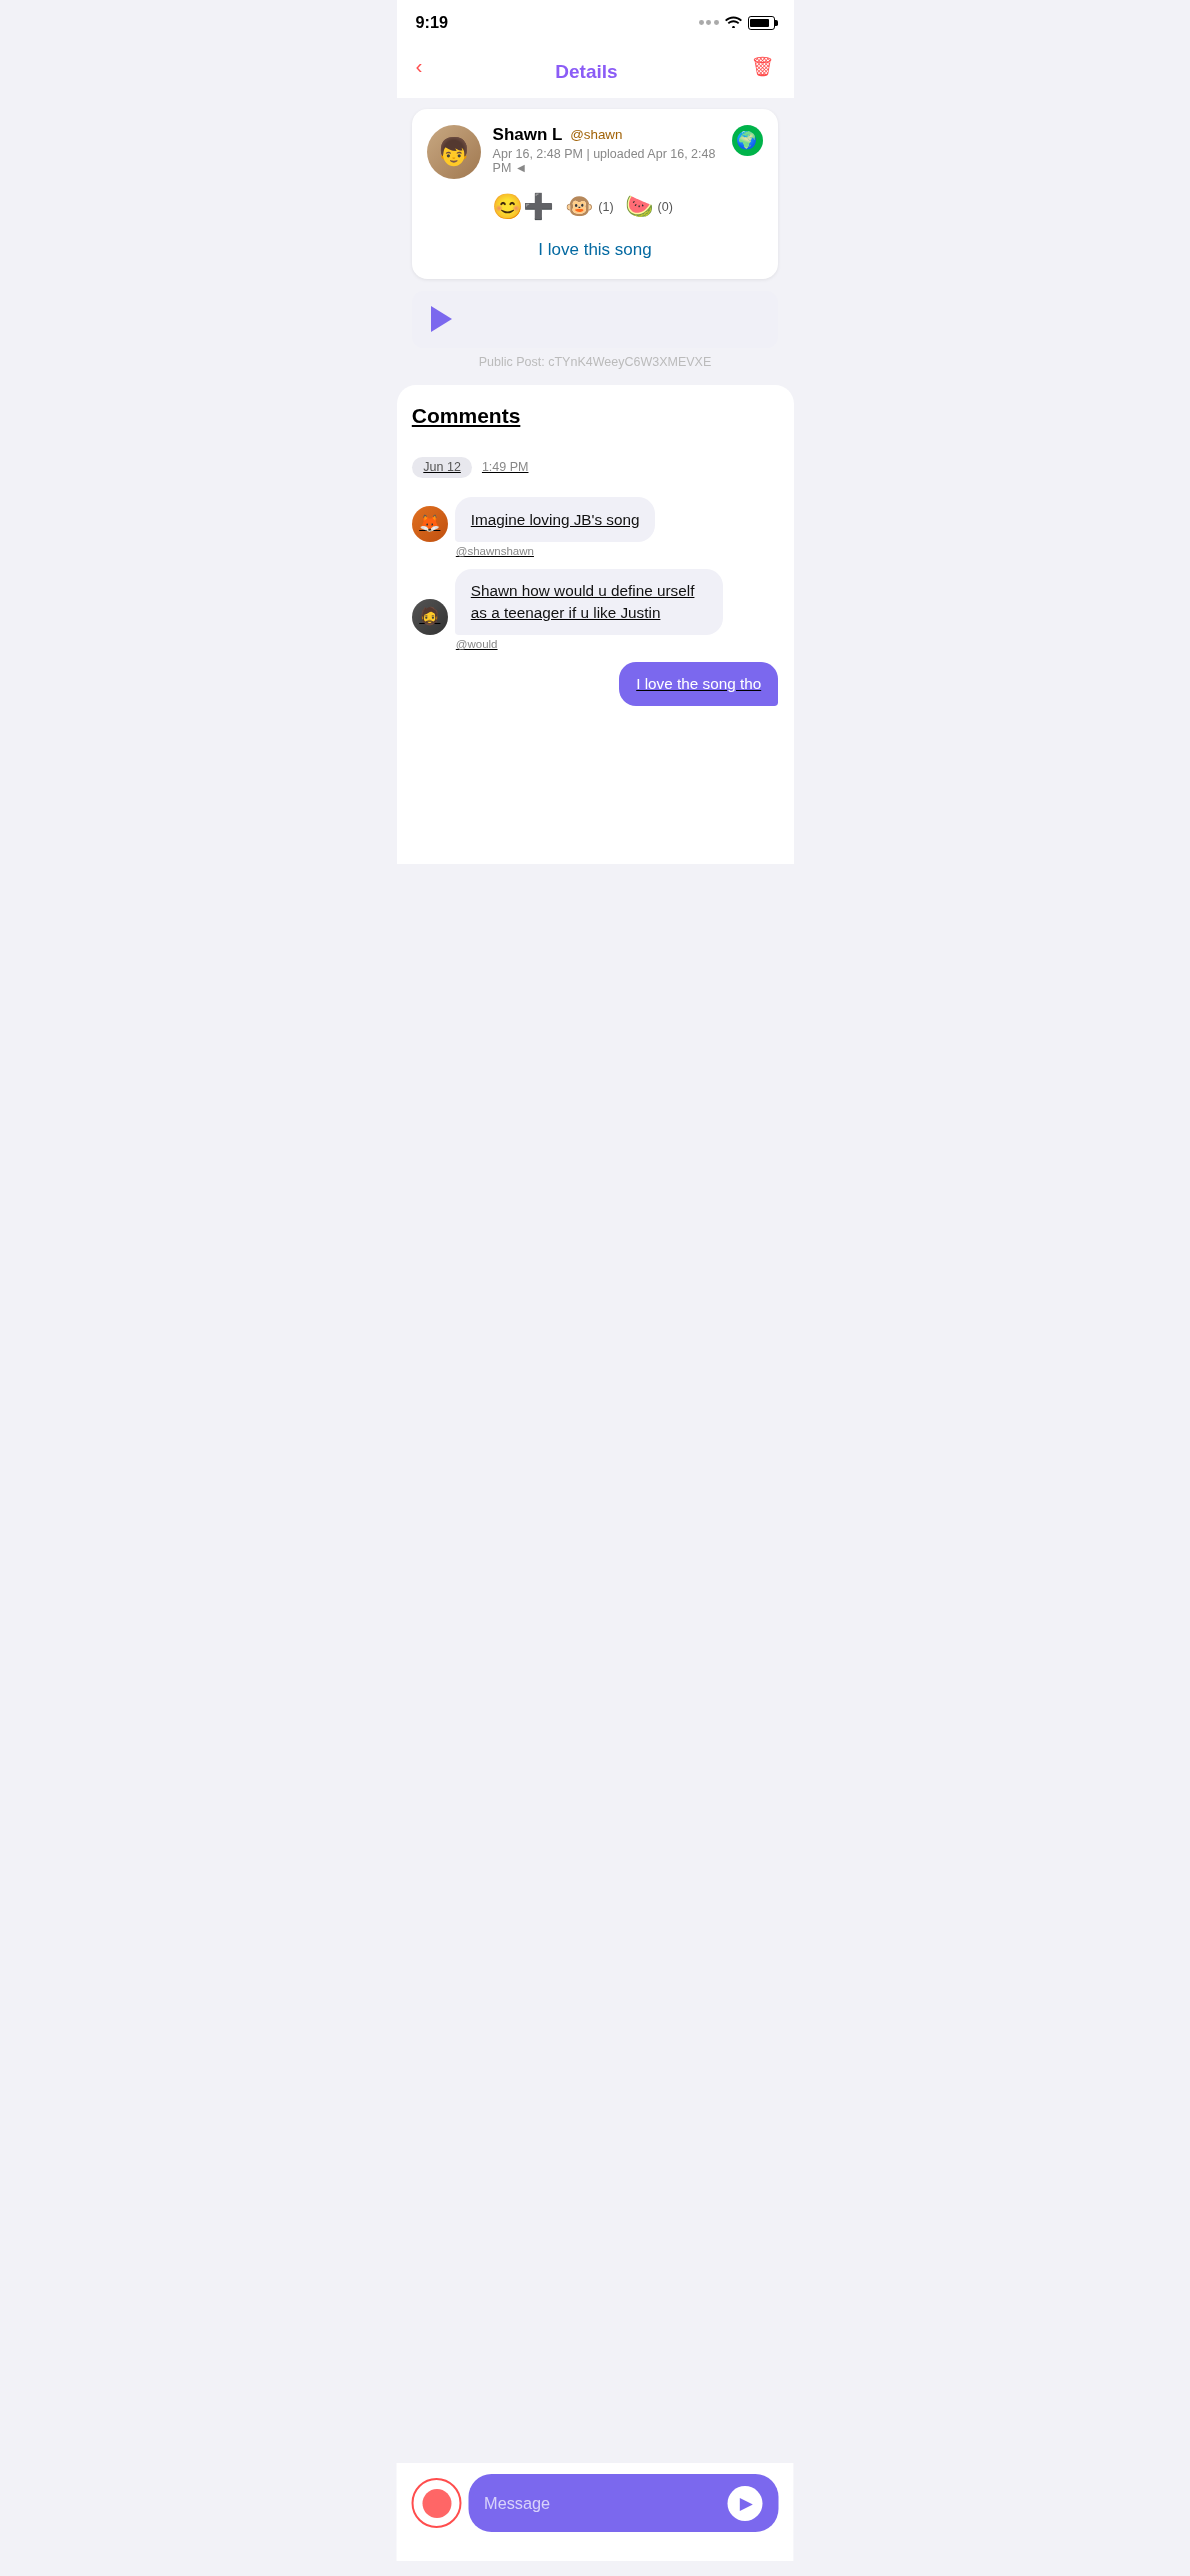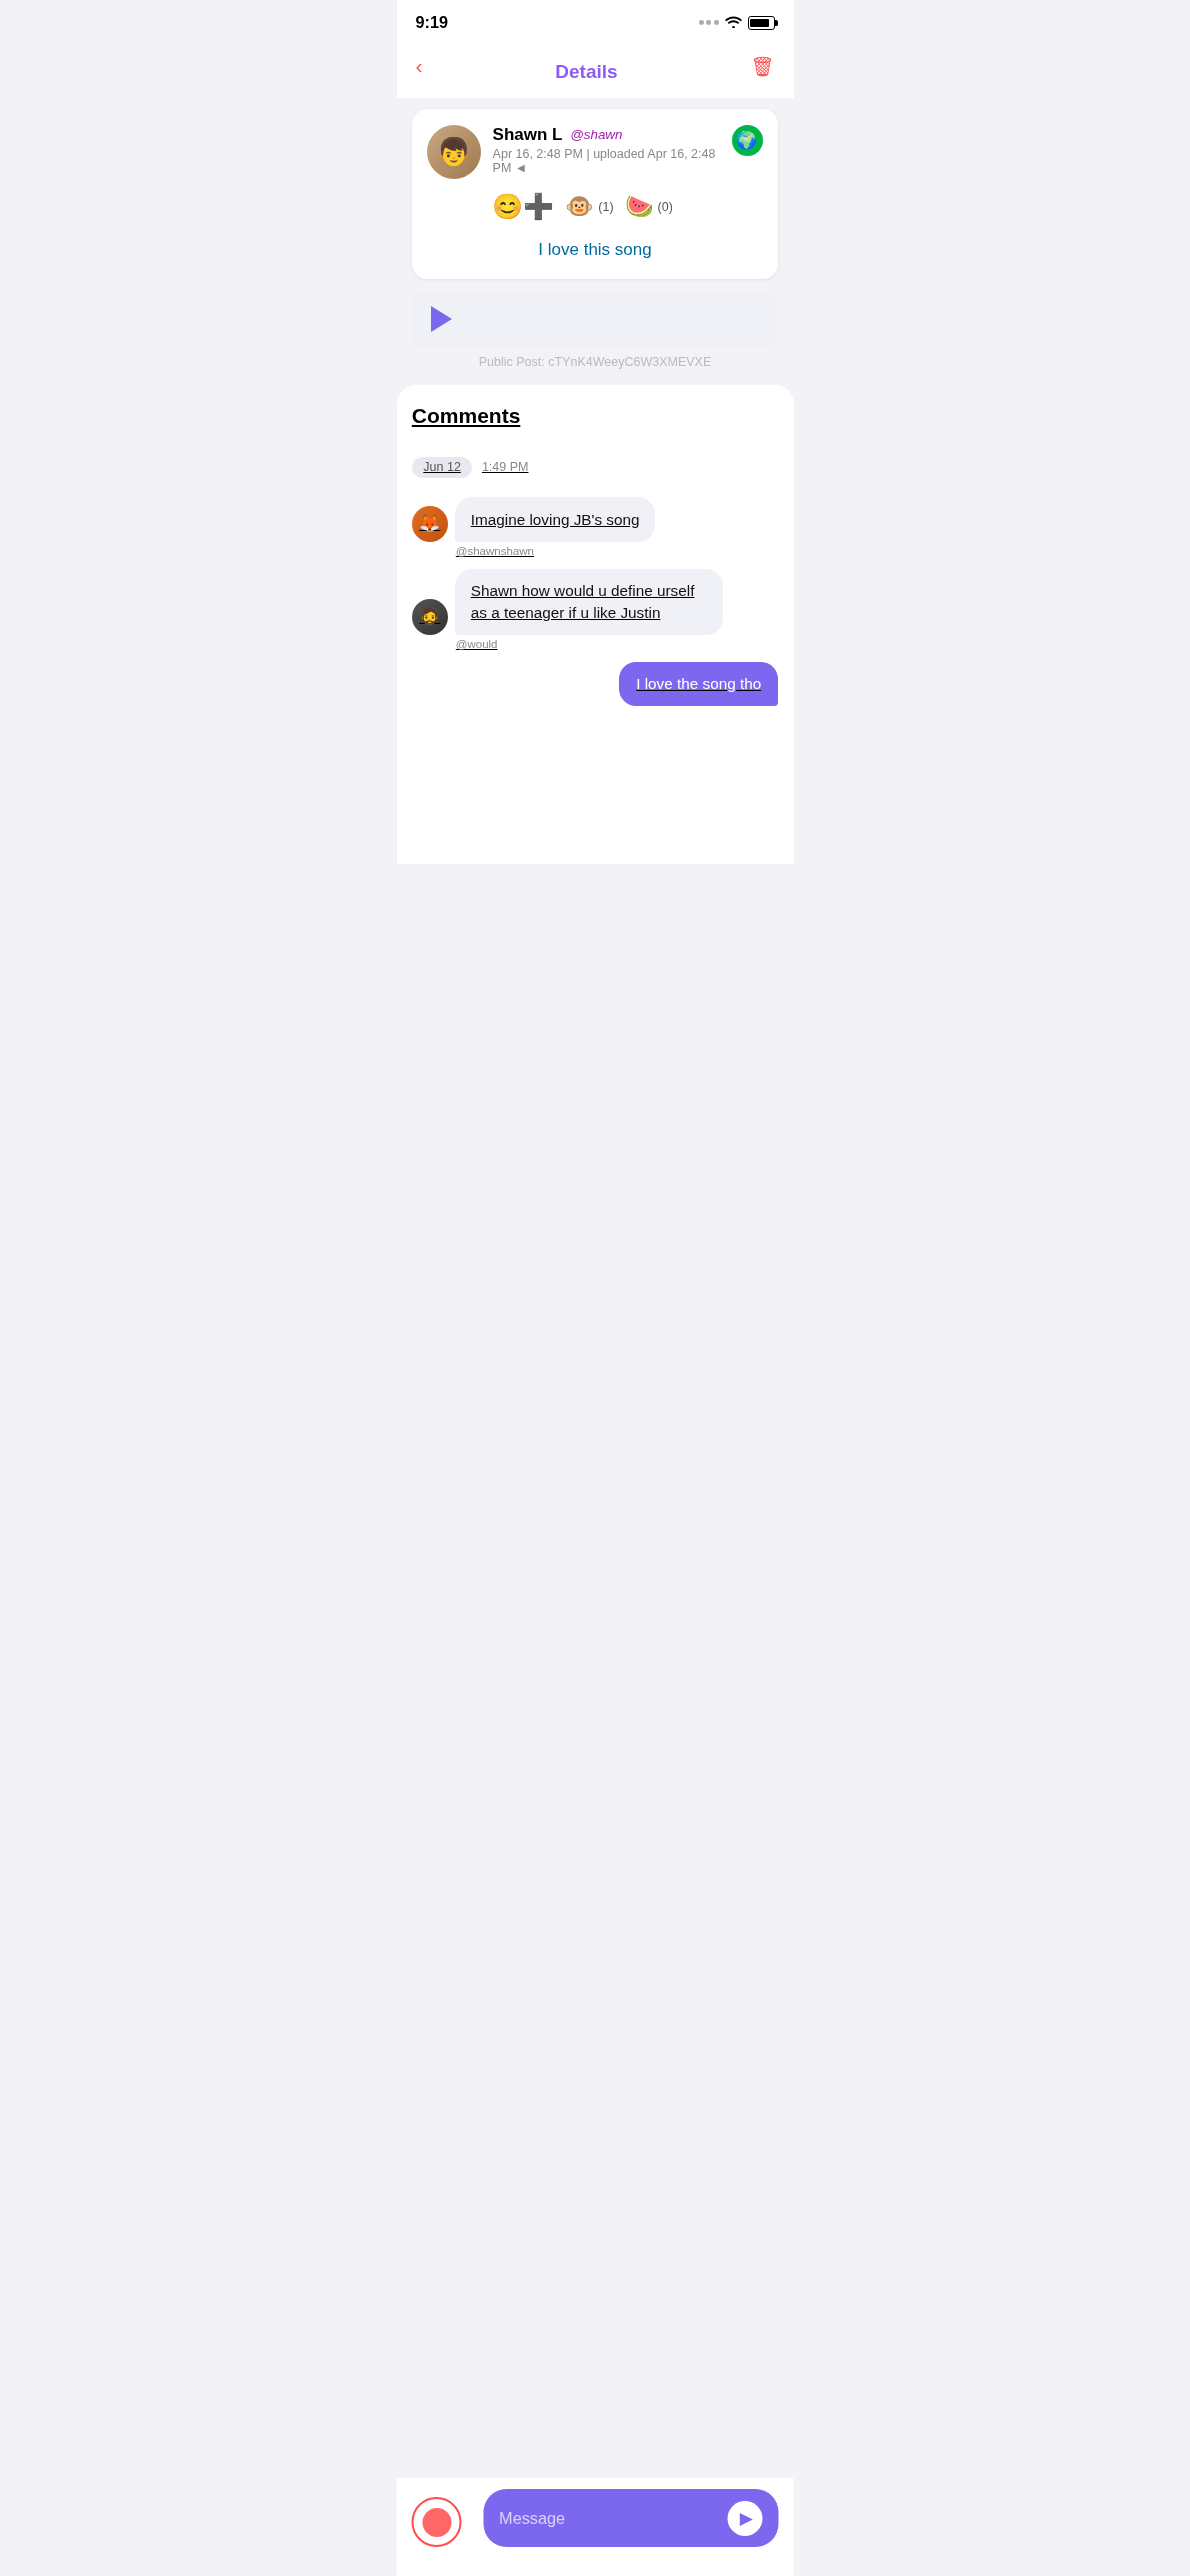--- a/index.html
+++ b/index.html
@@ -144,22 +144,21 @@
     }
 
     .author-name {
       font-size: 17px;
       font-weight: 600;
       color: #000;
     }
 
     .author-handle {
       font-size: 13.4px;
-      color: #a21caf;
-      font-style: italic;
+      color: #a16207;
     }
 
     .post-time {
       font-size: 12.5px;
       color: #888;
       margin-top: 1.9px;
     }
 
     .post-globe {
       margin-left: auto;
@@ -329,27 +328,27 @@
       padding: 11.5px 17px;
       max-width: 249px;
       font-size: 15.3px;
       color: #fff;
       line-height: 1.4;
     }
 
     
     .bottom-bar {
       position: fixed;
-      bottom: 0;
+      bottom: 15px;
       left: 50%;
       transform: translateX(-50%);
       width: 397px;
       display: flex;
-      align-items: flex-end;
-      gap: 22px;
+      align-items: center;
+      gap: 7px;
       padding: 11.5px 15.3px 29px;
       background: #fff;
     }
 
     .record-btn {
       width: 50px;
       height: 50px;
       border-radius: 50%;
       border: 2.9px solid #ff4d4d;
       display: flex;

